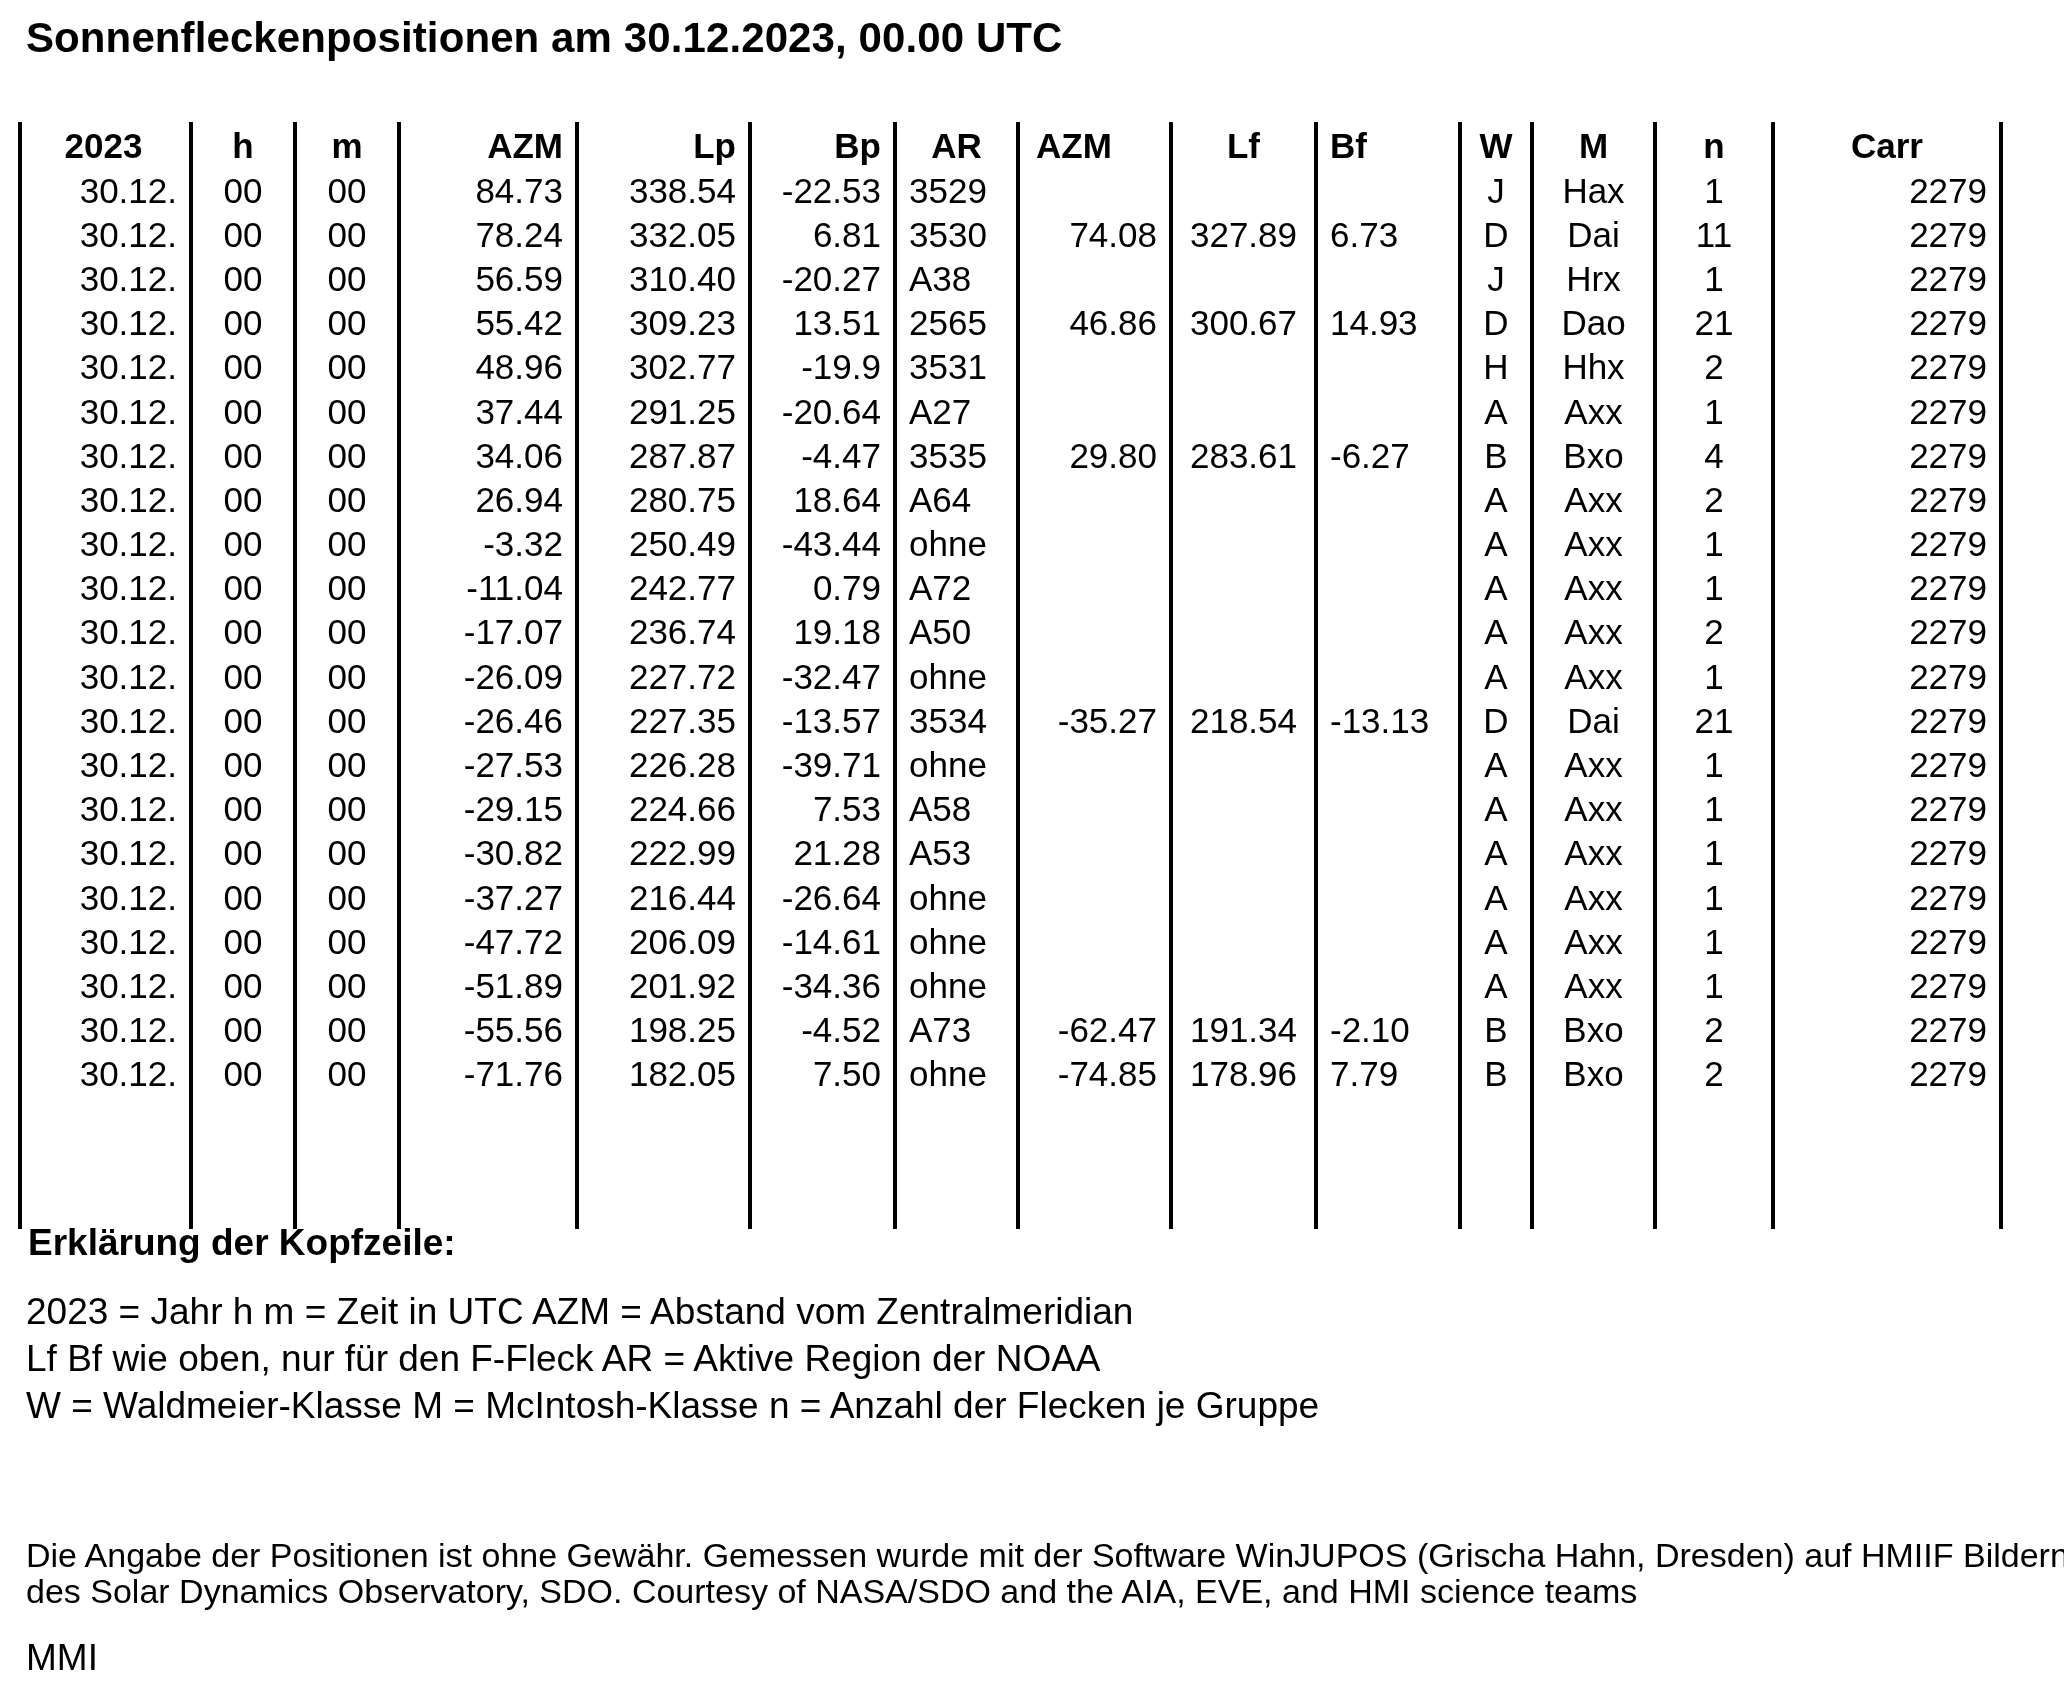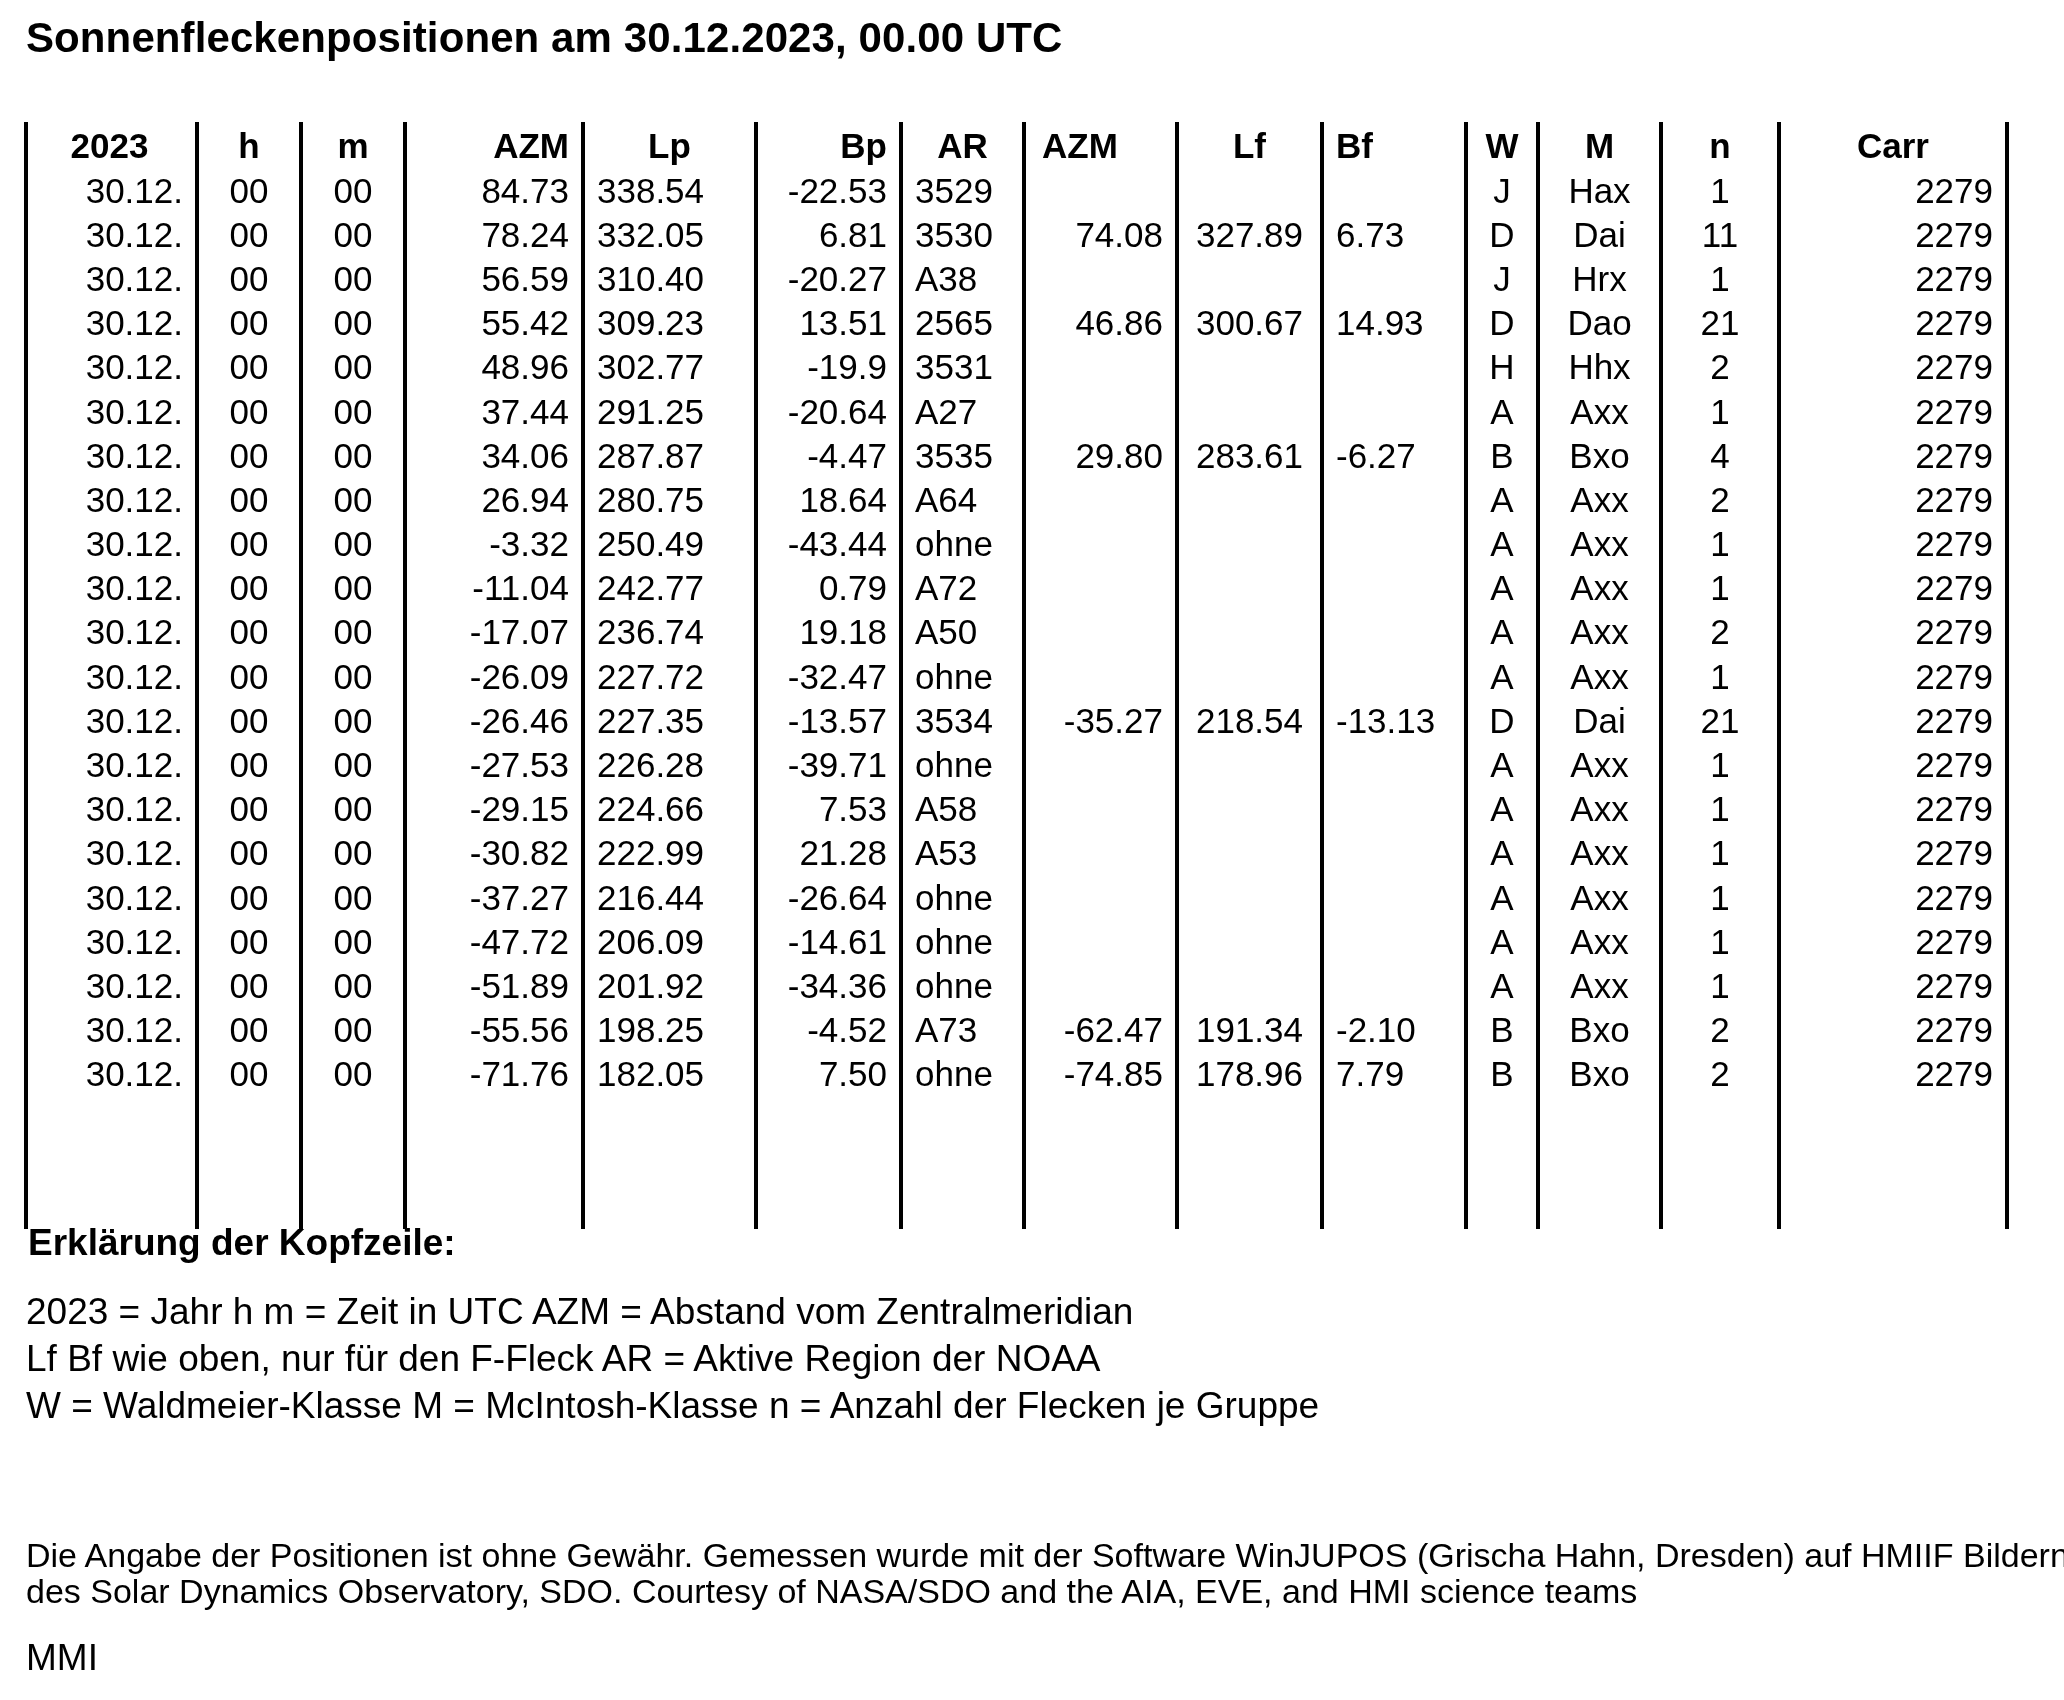--- a/index.html
+++ b/index.html
@@ -30,21 +30,21 @@
     top: 14px;
     font-size: 42px;
     font-weight: bold;
     letter-spacing: 0.1px;
     white-space: nowrap;
   }
 
   
   .table-wrap {
     position: absolute;
-    left: 24px;
+    left: 18px;
     top: 122px;
     width: 1764px;
   }
   table.sunspots {
     border-collapse: collapse;
     table-layout: fixed;
     width: 1764px;
     font-size: 35px;
     line-height: 1.0;
   }
@@ -62,21 +62,21 @@
   }
   table.sunspots thead th {
     font-weight: bold;
     height: 46px;
   }
   
   .c-date   { width: 139px; text-align: right; }
   .c-h      { width: 76px;  text-align: center; }
   .c-m      { width: 76px;  text-align: center; }
   .c-azm1   { width: 150px; text-align: right; }
-  .c-lp     { width: 145px; }
+  .c-lp     { width: 145px; text-align: right; }
   .c-bp     { width: 117px; text-align: right; }
   .c-ar     { width: 95px;  text-align: left; }
   .c-azm2   { width: 121px; text-align: right; }
   .c-lf     { width: 117px; text-align: center; }
   .c-bf     { width: 116px; text-align: left; }
   .c-w      { width: 44px;  text-align: center; }
   .c-m2     { width: 95px;  text-align: center; }
   .c-n      { width: 90px;  text-align: center; }
   .c-carr   { width: 200px; text-align: right; padding-right: 42px; }
 

